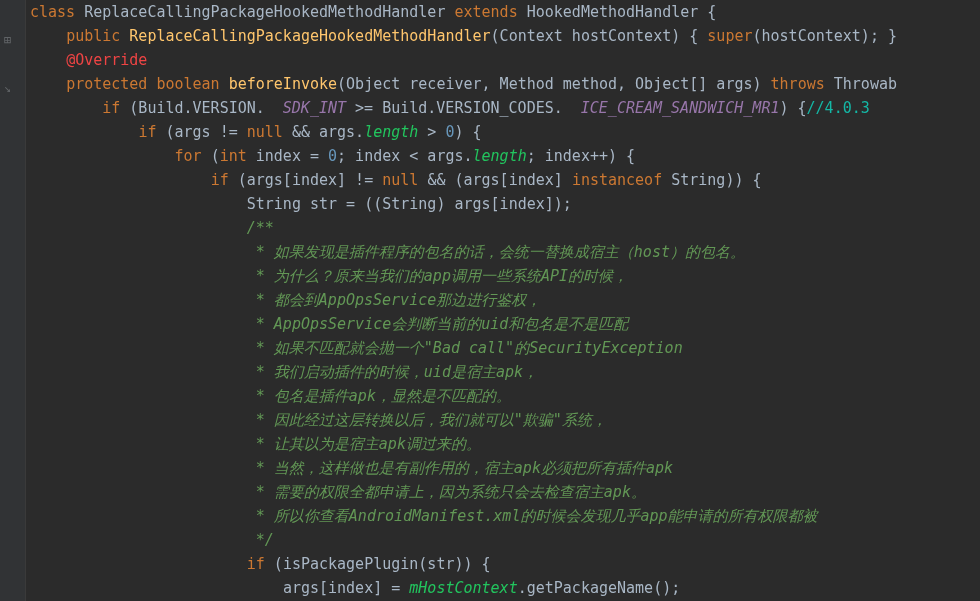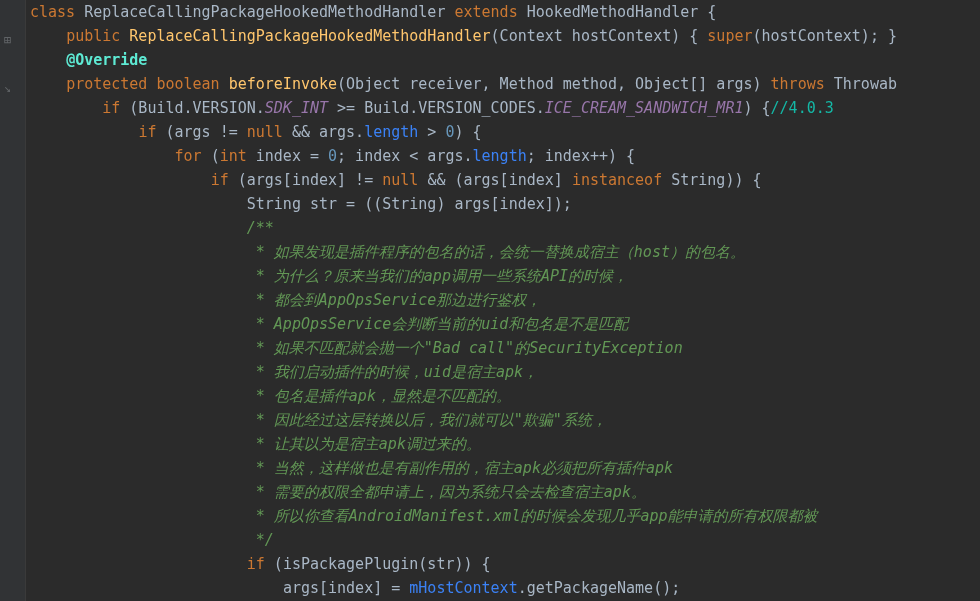--- a/index.html
+++ b/index.html
@@ -35,26 +35,26 @@
       white-space: pre;
       color: #a9b7c6;
       overflow: hidden;
     }
     .line {
       white-space: pre;
     }
     .kw { color: #cc7832; }
     .method-decl { color: #ffc66d; }
     .type { color: #a9b7c6; }
-    .field { color: #3b82f6; }
-    .static-field { color: #9876aa; font-style: italic; }
+    .field { color: #22c55e; font-style: italic; }
+    .static-field { color: #9876aa; font-style: italic; margin-left: 18px; }
     .num { color: #6897bb; }
     .comment { color: #629755; font-style: italic; }
     .comment-line { color: #14b8a6; }
-    .anno { color: #5eead4; font-weight: bold; }
+    .anno { color: #ef4444; }
     .paren { color: #a9b7c6; }
     .ital { }
   </style>
 </head>
 <body>
 
 <div class="editor">
   <div class="gutter">
     <div class="gutter-mark" style="top:28px">⊞</div>
     <div class="gutter-mark" style="top:76px">↘</div>

